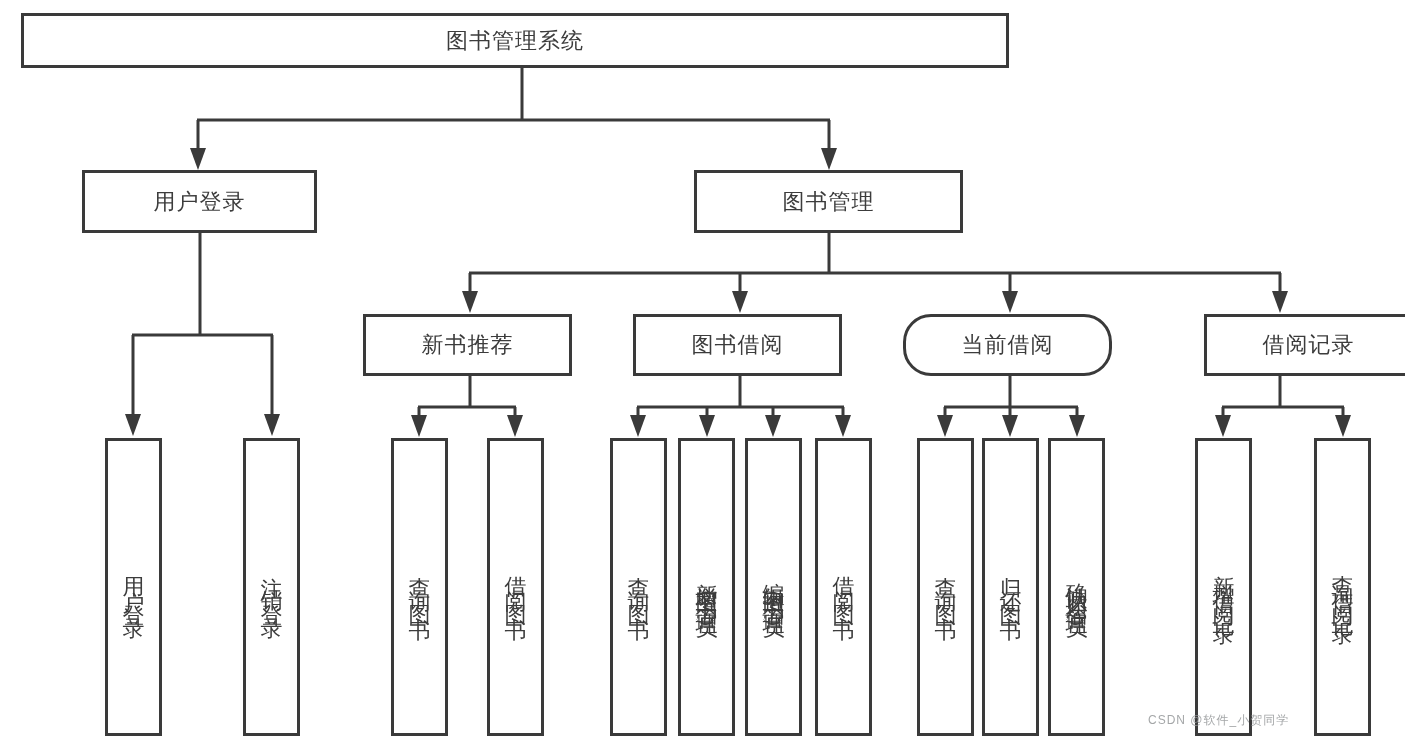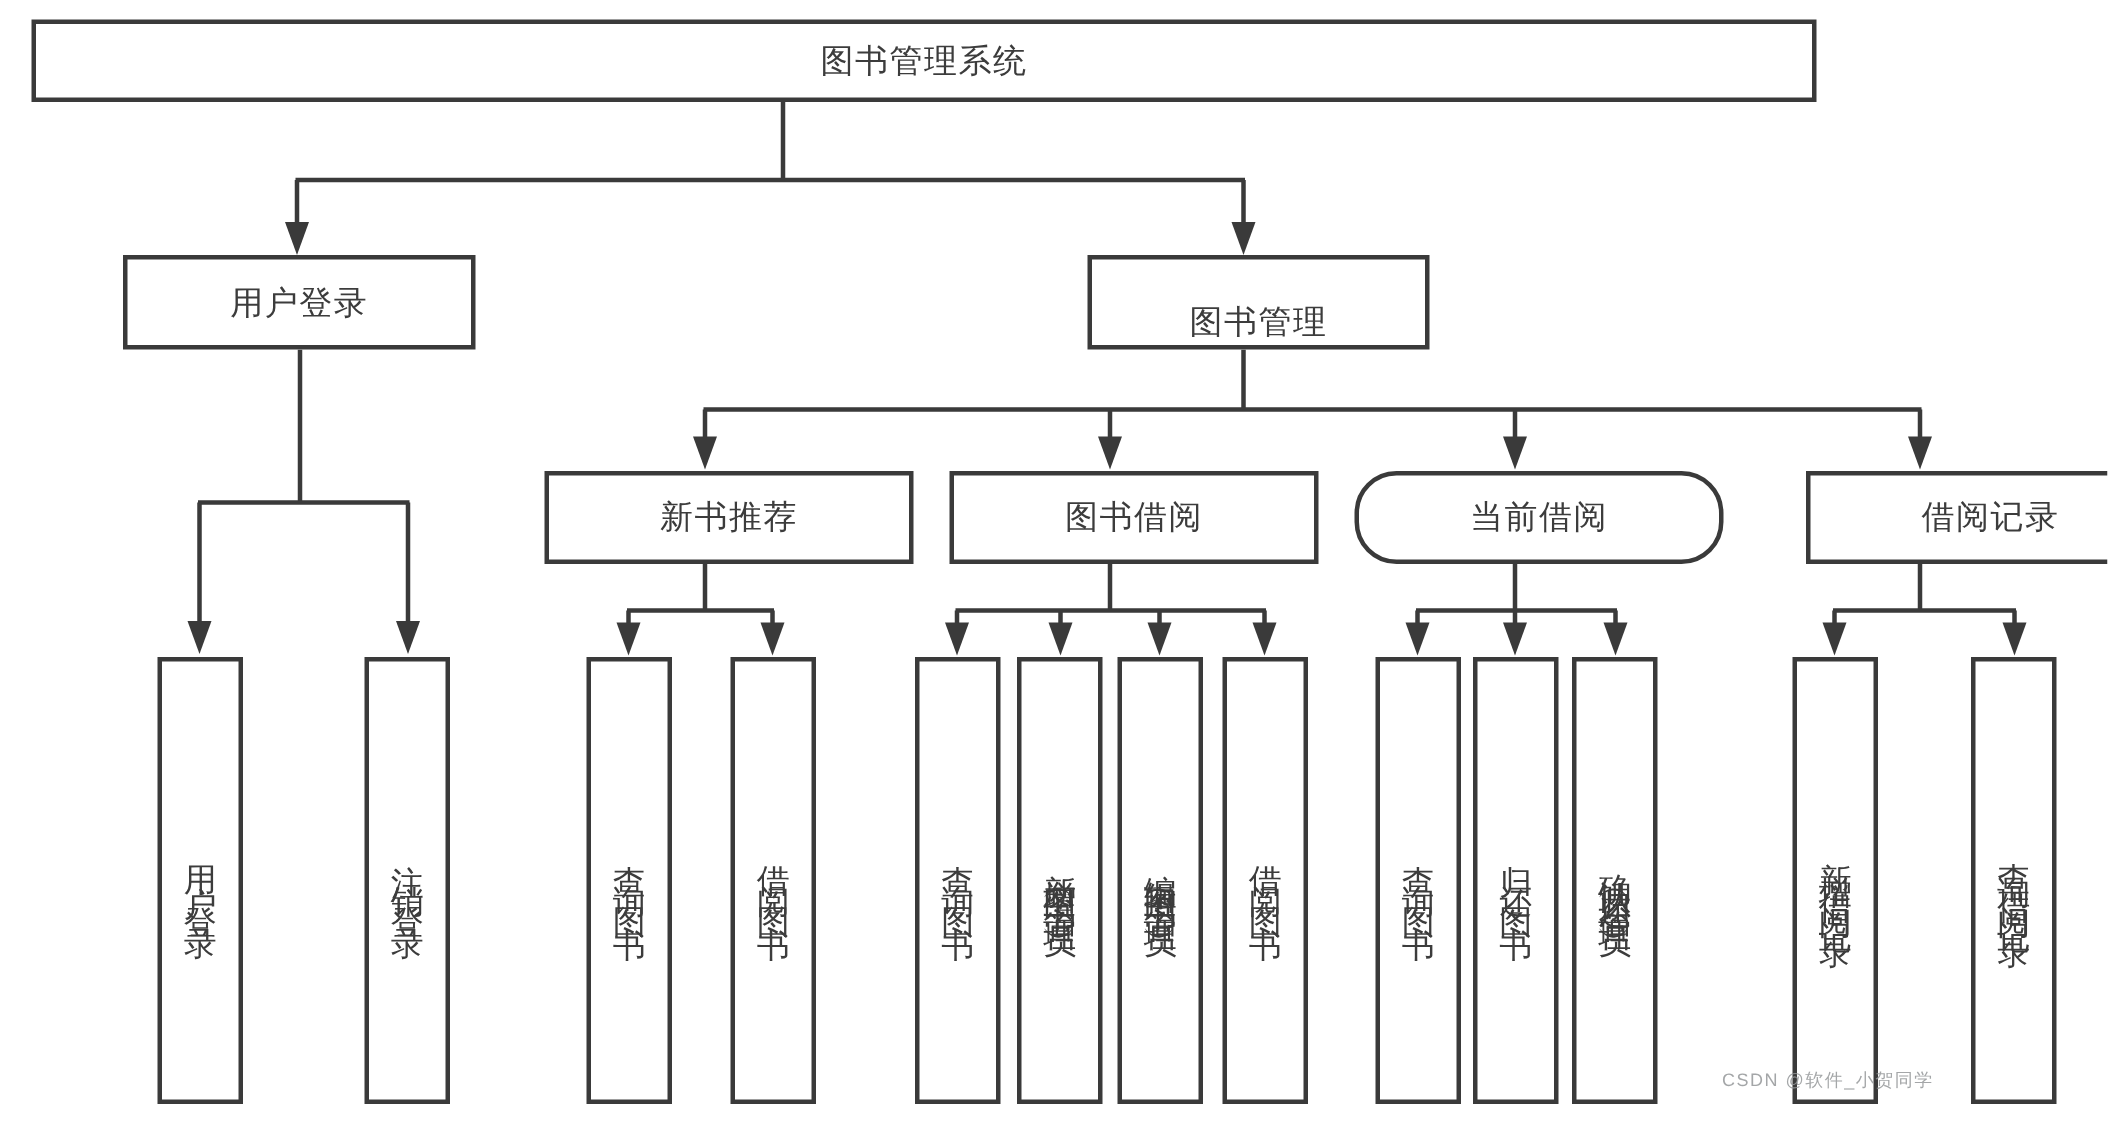--- a/index.html
+++ b/index.html
@@ -27,23 +27,23 @@
     border: 3px solid #3a3a3a;
     background: #ffffff;
     display: flex;
     align-items: center;
     justify-content: center;
     z-index: 1;
     color: #3c3c3c;
     font-size: 22px;
     letter-spacing: 1px;
   }
-  .root  { left: 21px;  top: 13px;  width: 1190px; height: 55px; }
+  .root  { left: 21px;  top: 13px;  width: 988px; height: 55px; }
   .lvl2  { top: 170px; height: 63px; }
-  .lvl3  { top: 314px; height: 62px; width: 246px; }
+  .lvl3  { top: 314px; height: 62px; width: 209px; }
   .leaf  { top: 438px; height: 298px; width: 57px; }
   .vtext {
     writing-mode: vertical-rl;
     text-orientation: mixed;
     letter-spacing: 14px;
     font-size: 22px;
     color: #3c3c3c;
     line-height: 1;
   }
   .vtext.medium { letter-spacing: 10px; }
@@ -97,21 +97,21 @@
     </g>
   </svg>
 
   <div class="box root">
     <span>图书管理系统</span>
   </div>
 
   <div class="box lvl2" style="left:82px; width:235px;">
     <span>用户登录</span>
   </div>
-  <div class="box lvl2" style="left:725px; width:228px;align-items:flex-end;">
+  <div class="box lvl2" style="left:694px; width:269px;">
     <span>图书管理</span>
   </div>
 
   <div class="box lvl3" style="left:363px;">
     <span>新书推荐</span>
   </div>
   <div class="box lvl3" style="left:633px;">
     <span>图书借阅</span>
   </div>
   <div class="box lvl3" style="left:903px;border-radius:28px;">

